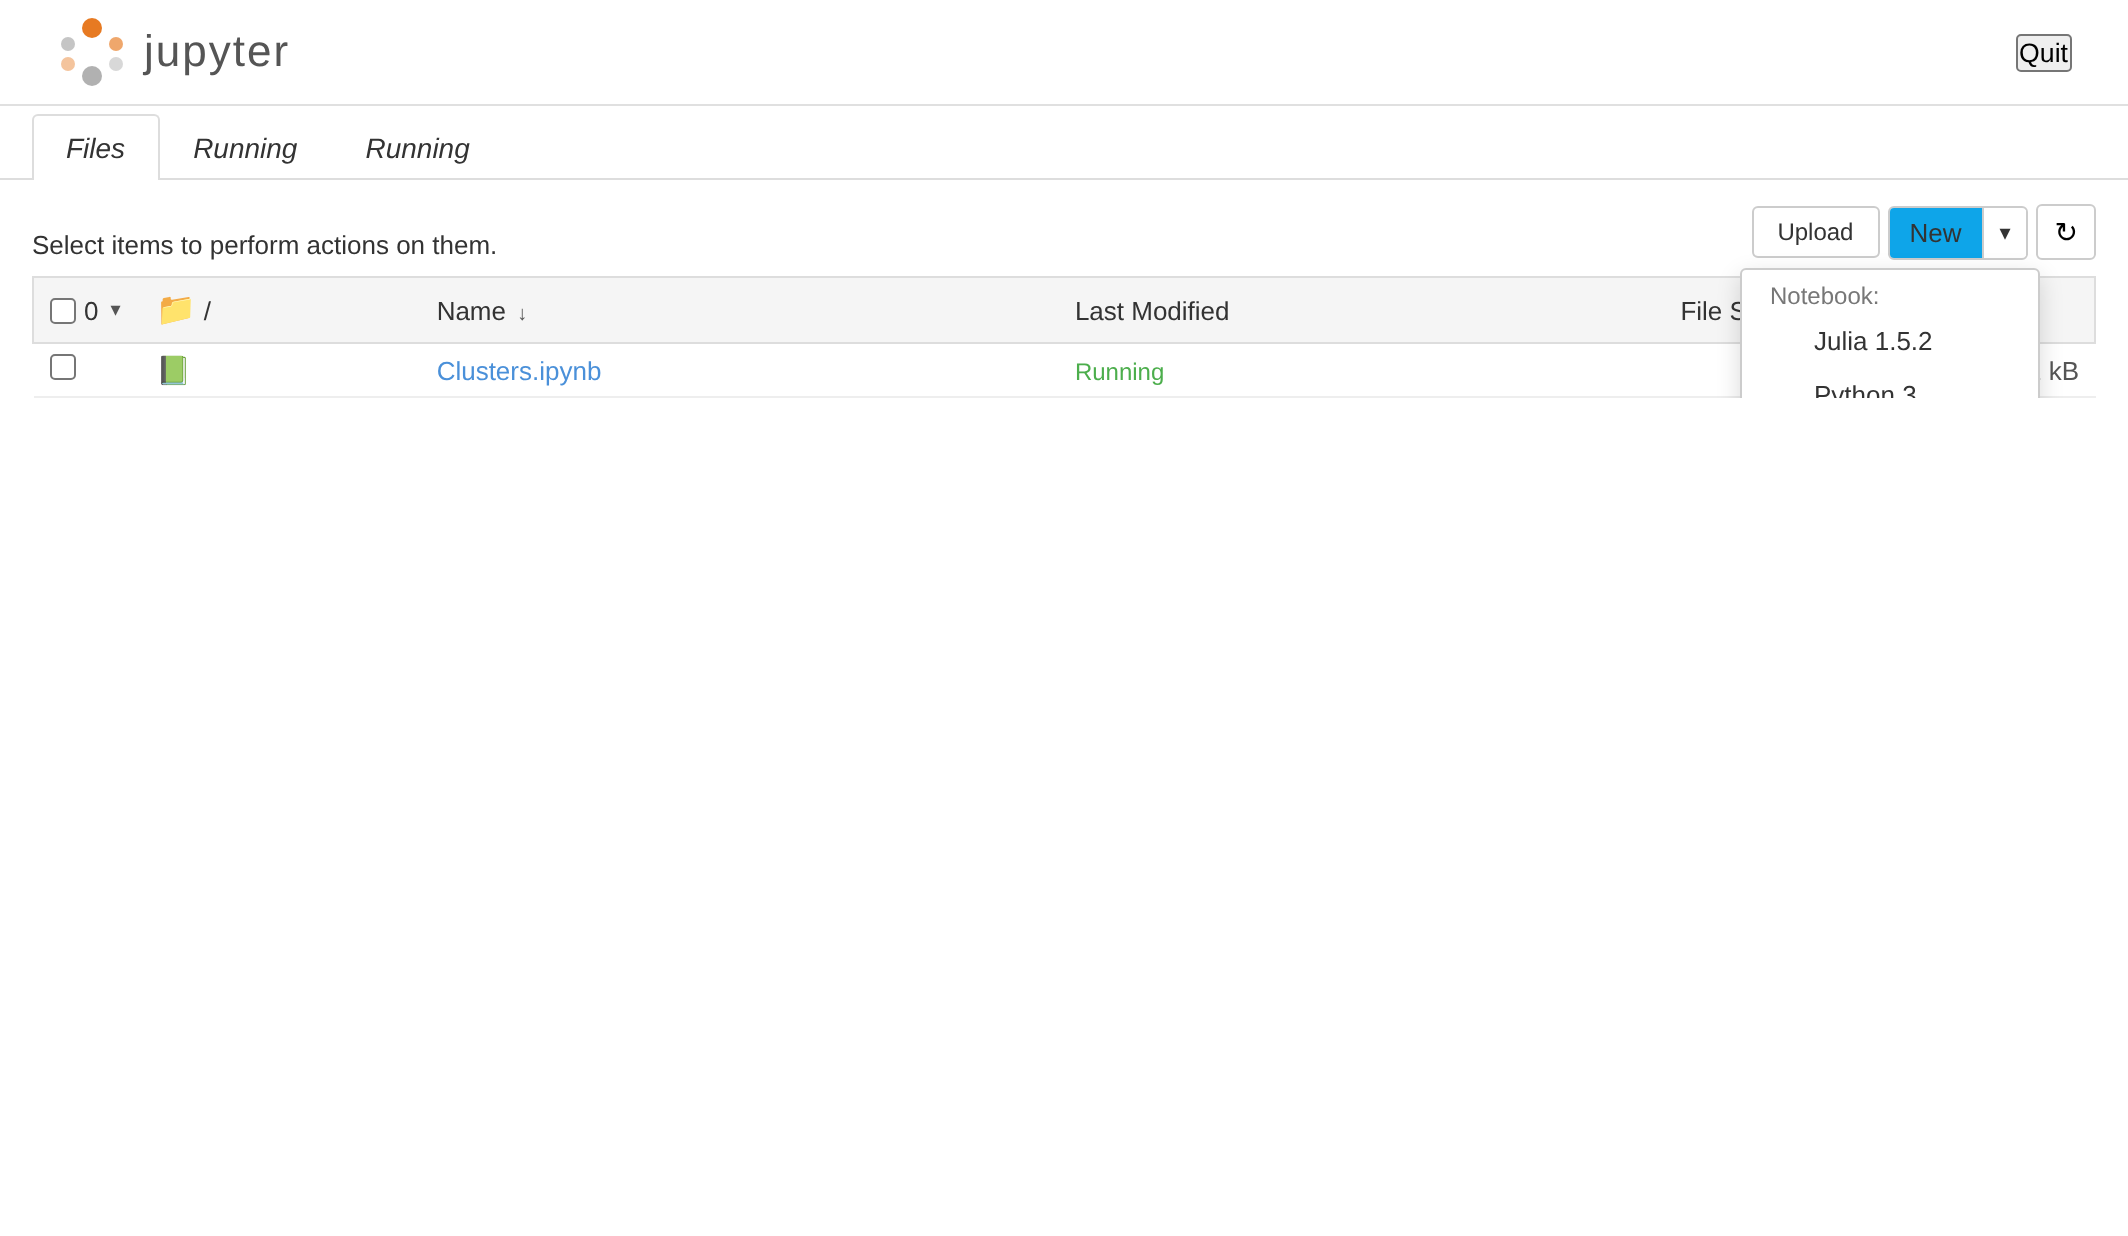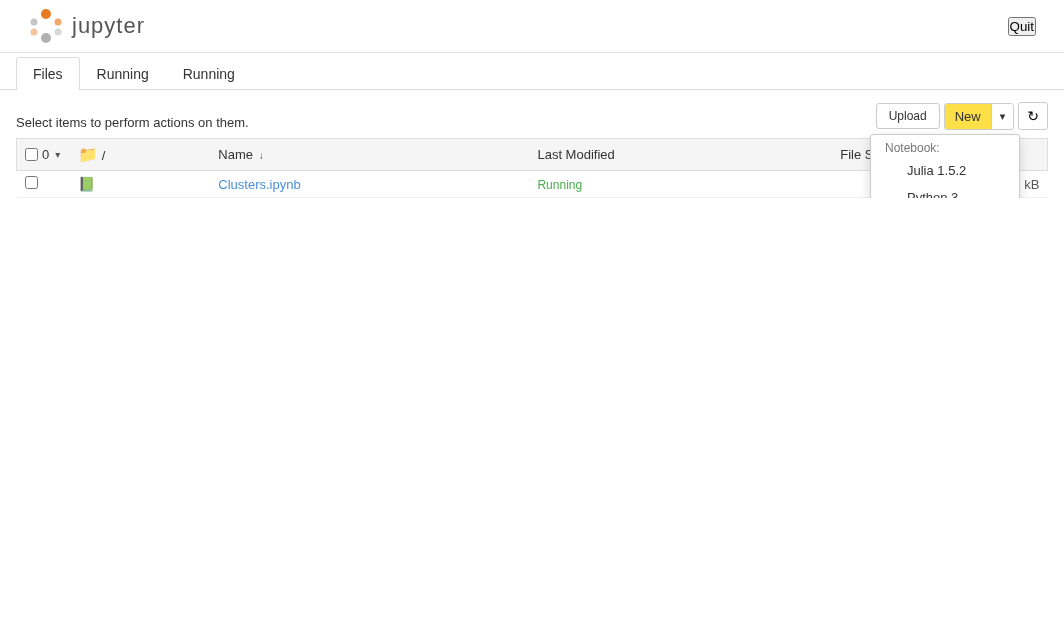--- a/index.html
+++ b/index.html
@@ -39,20 +39,21 @@
     }
     .tab {
       padding: 8px 16px;
       cursor: pointer;
       border: 1px solid transparent;
       border-bottom: none;
       margin-bottom: -1px;
       font-size: 14px;
       color: #333;
       border-radius: 3px 3px 0 0;
+      font-style: italic;
     }
     .tab.active {
       background: #fff;
       border-color: #ddd;
       border-bottom-color: #fff;
     }
 
     
     #toolbar {
       display: flex;
@@ -83,21 +84,21 @@
       gap: 0;
       padding: 0;
       border: 1px solid #ccc;
       border-radius: 3px;
       overflow: hidden;
     }
     .btn-new-label {
       padding: 5px 10px;
       border-right: 1px solid #ccc;
       cursor: pointer;
-      background: #fde047;
+      background: #0ea5e9;
       font-size: 13px;
     }
     .btn-new-caret {
       padding: 5px 8px;
       cursor: pointer;
       background: #fff;
       font-size: 11px;
     }
     .btn-refresh {
       padding: 5px 8px;

